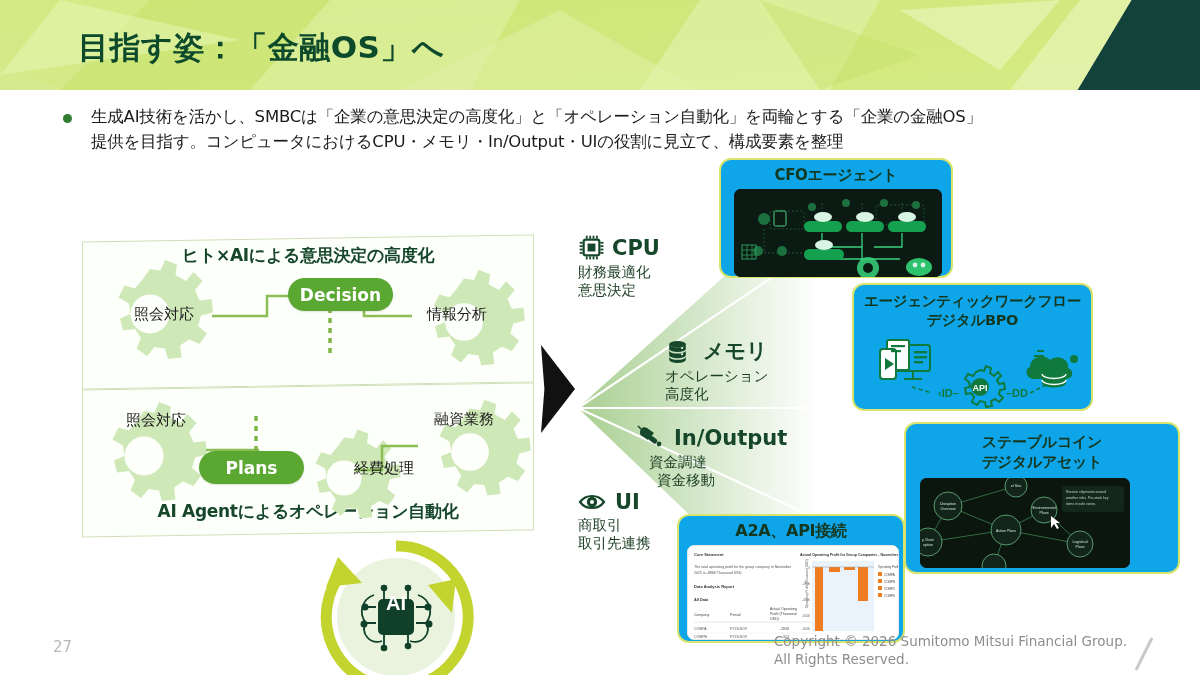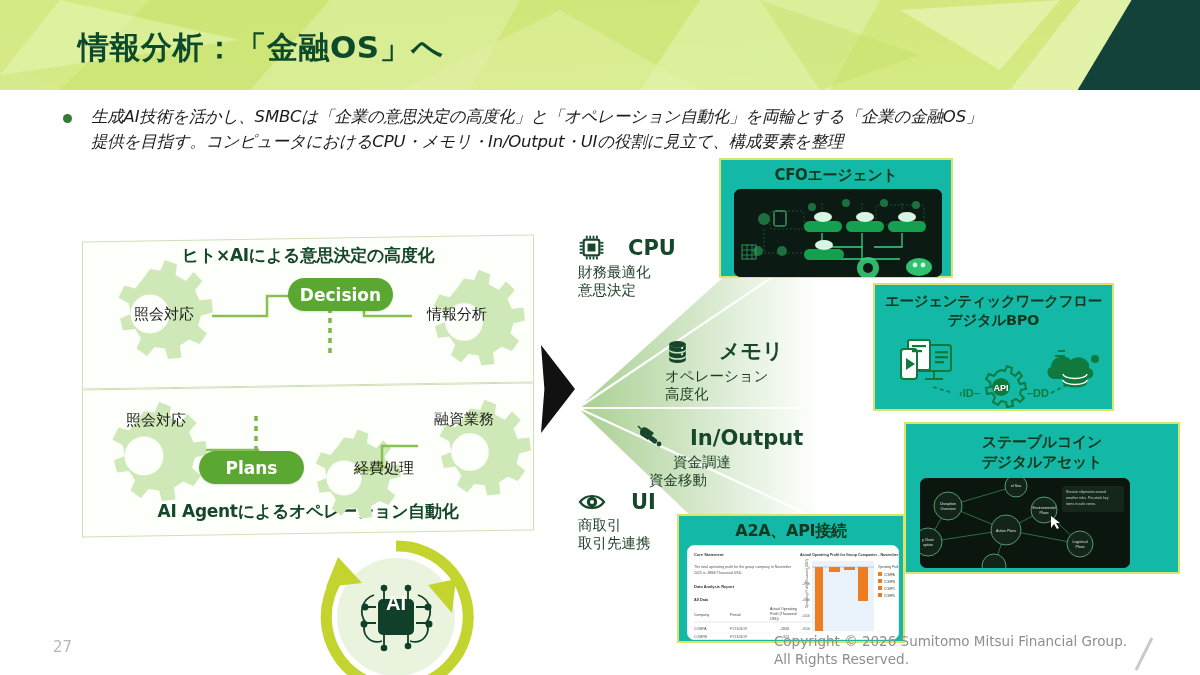--- a/index.html
+++ b/index.html
@@ -21,21 +21,21 @@
     letter-spacing:0.5px; white-space:nowrap;
     font-family:"DejaVu Sans","Liberation Sans",sans-serif;
   }
   .banner-wedge {
     position:absolute; right:0; top:0; width:180px; height:90px;
     background:#12423a;
     clip-path: polygon(62% 0, 100% 0, 100% 100%, 32% 100%);
   }
 
   
-  .bullet-wrap { position:absolute; left:63px; top:104px; width:1090px;font-style:italic; }
+  .bullet-wrap { position:absolute; left:63px; top:104px; width:1090px; }
   .bullet-dot {
     position:absolute; left:0; top:10px; width:9px; height:9px;
     border-radius:50%; background:#2f7d32;
   }
   .bullet-text {
     margin-left:28px; font-size:16.5px; line-height:25px; color:#1b1b1b;
     font-family:"DejaVu Sans","Liberation Sans",sans-serif;
     letter-spacing:-0.2px;
   }
 
@@ -80,35 +80,35 @@
   .big-arrow {
     position:absolute; left:541px; top:345px; width:34px; height:88px;
     background:#111; clip-path: polygon(0 0, 100% 50%, 0 100%, 10% 50%);
   }
 
   
   .fan { position:absolute; left:570px; top:190px; width:250px; height:450px; }
 
   .cat { position:absolute; }
   .cat-head {
-    display:flex; align-items:center; gap:23px;
+    display:flex; align-items:center; gap:7px;
     font-size:21px; font-weight:bold; color:#17472a;
     font-family:"DejaVu Sans","Liberation Sans",sans-serif;
     white-space:nowrap;
   }
   .cat-sub {
     font-size:14.5px; color:#1b3d23; line-height:19px; margin-top:2px;
     font-family:"DejaVu Sans","Liberation Sans",sans-serif;
     white-space:nowrap;
   }
 
   
   .panel {
-    position:absolute; border:2px solid #d8e46a; border-radius:0;
-    background:#14b8a6;
+    position:absolute; border:2px solid #d8e46a; border-radius:12px;
+    background:#0ea5e9;
   }
   .panel-title {
     text-align:center; font-weight:bold; color:#14381f;
     font-family:"DejaVu Sans","Liberation Sans",sans-serif;
     letter-spacing:-0.3px;
   }
   .shot { border-radius:7px; overflow:hidden; position:relative; }
   .shot-dark { background:#0d1a12; }
 
   
@@ -146,21 +146,21 @@
       <polygon points="520,0 700,0 640,90 470,90" fill="#cde575" opacity=".7"></polygon>
       <polygon points="700,0 880,0 830,90 640,90" fill="#dcf09e" opacity=".85"></polygon>
       <polygon points="880,0 1080,0 1010,90 830,90" fill="#d2e87c" opacity=".8"></polygon>
       <polygon points="1080,0 1200,0 1200,90 1010,90" fill="#e3f3ab" opacity=".8"></polygon>
       <polygon points="60,0 240,40 0,75" fill="#e6f5b4" opacity=".55"></polygon>
       <polygon points="400,90 560,10 700,90" fill="#e2f2a8" opacity=".5"></polygon>
       <polygon points="760,0 920,55 820,90" fill="#c6e168" opacity=".45"></polygon>
       <polygon points="900,10 1060,0 1000,70" fill="#ecf8c4" opacity=".55"></polygon>
     </svg>
     <div class="banner-wedge"></div>
-    <div class="banner-title">情報分析：「金融OS」へ</div>
+    <div class="banner-title">目指す姿：「金融OS」へ</div>
   </div>
 
   <div class="bullet-wrap">
     <span class="bullet-dot"></span>
     <div class="bullet-text">生成AI技術を活かし、SMBCは「企業の意思決定の高度化」と「オペレーション自動化」を両輪とする「企業の金融OS」</div>
     <div class="bullet-text">提供を目指す。コンピュータにおけるCPU・メモリ・In/Output・UIの役割に見立て、構成要素を整理</div>
   </div>
 
   <div class="left-box">
     <div class="lb-half lb-top"></div>
@@ -313,22 +313,22 @@
       <svg width="30" height="26" viewBox="0 0 30 26">
         <g fill="#17472a">
           <path d="M3,7 C3,3 7,1 10,3 L17,8 L11,15 L5,11 C3,10 3,9 3,7 Z"></path>
           <rect x="14" y="10" width="9" height="5" rx="2" transform="rotate(38 14 10)"></rect>
           <circle cx="22" cy="19" r="2.4"></circle>
         </g>
         <path d="M4,4 L1,1" stroke="#17472a" stroke-width="1.6" fill="none"></path>
       </svg>
       <span>In/Output</span>
     </div>
-    <div class="cat-sub" style="margin-left:36px">資金調達</div>
-    <div class="cat-sub" style="margin-left:12px;margin-top:-1px">資金移動</div>
+    <div class="cat-sub" style="margin-left:12px">資金調達</div>
+    <div class="cat-sub" style="margin-left:20px;margin-top:-1px">資金移動</div>
   </div>
 
   <div class="cat" style="left:578px;top:490px">
     <div class="cat-head">
       <svg width="30" height="22" viewBox="0 0 30 22">
         <path d="M2,11 C8,3 20,3 26,11 C20,19 8,19 2,11 Z" fill="none" stroke="#17472a" stroke-width="2.2"></path>
         <circle cx="14" cy="11" r="5.2" fill="#17472a"></circle>
         <circle cx="14" cy="11" r="2" fill="#ffffff"></circle>
       </svg>
       <span>UI</span>
@@ -386,21 +386,21 @@
             <ellipse cx="185" cy="78" rx="13" ry="9"></ellipse>
           </g>
         <g fill="#d8f5e4">
             <circle cx="181" cy="76" r="2.4"></circle>
             <circle cx="189" cy="76" r="2.4"></circle>
           </g>
       </svg>
     </div>
   </div>
 
-  <div class="panel" style="left:873px;top:283px;width:241px;height:128px">
+  <div class="panel" style="left:852px;top:283px;width:241px;height:128px">
     <div class="panel-title" style="font-size:14.5px;margin-top:7px;line-height:19px">
       <div>エージェンティックワークフロー</div>
       <div>デジタルBPO</div>
     </div>
     <svg width="241" height="78" style="position:absolute;left:0;top:50px">
 
       <g stroke="#0f7a3c" stroke-width="2" fill="none">
         <rect x="42" y="10" width="34" height="26" rx="2.5"></rect>
         <path d="M59,36 L59,44 M50,44 L68,44"></path>
         <rect x="33" y="5" width="22" height="30" rx="2" fill="#ffffff"></rect>

